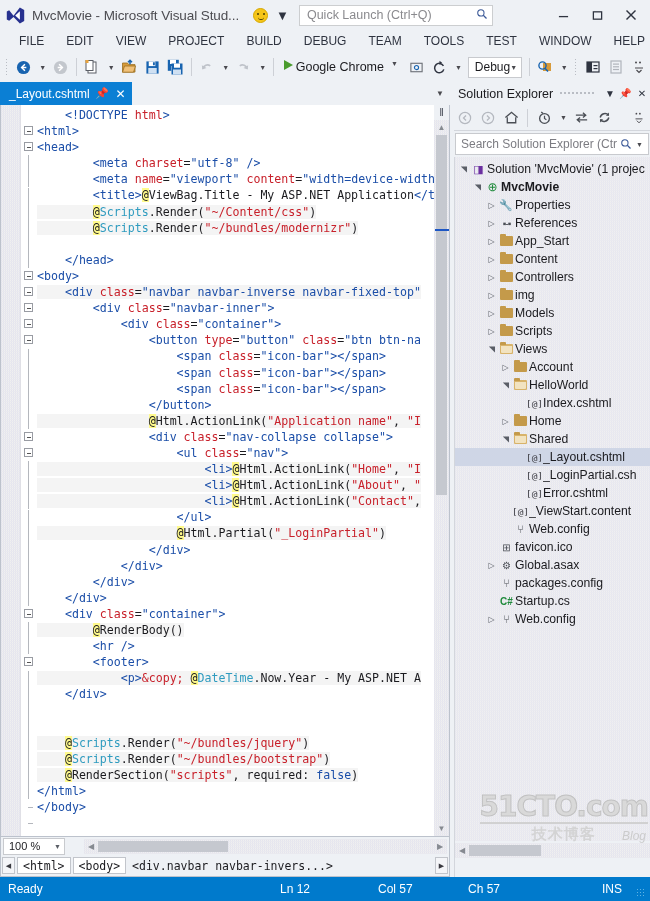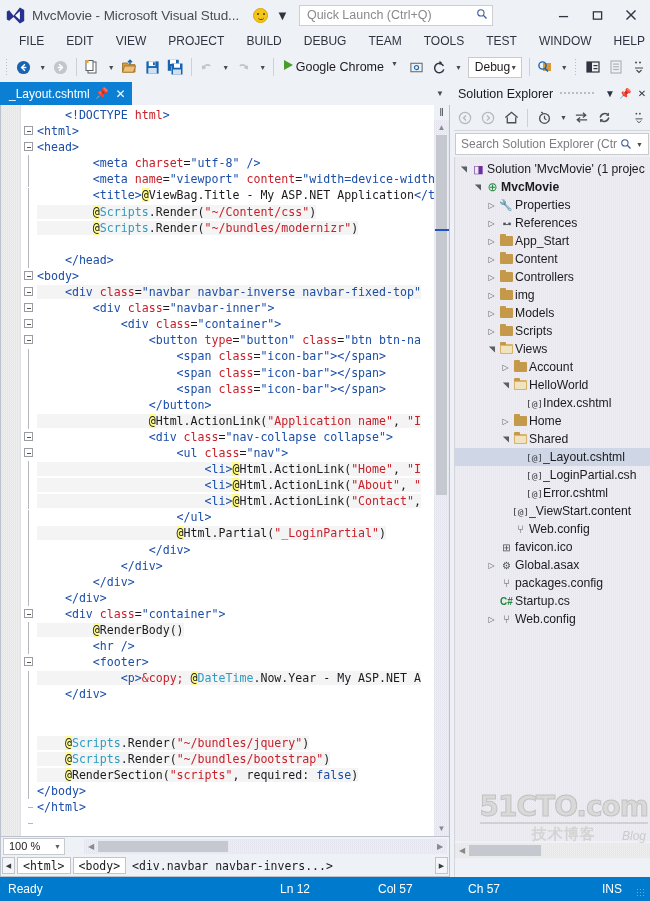--- a/index.html
+++ b/index.html
@@ -740,22 +740,22 @@
             <div class="code-line"><span class="hl"><span>        </span><span class="raz">@</span><span class="txt">RenderBody()</span></span></div>
             <div class="code-line"><span><span>        </span><span class="tag">&lt;hr /&gt;</span></span></div>
             <div class="code-line"><span><span>        </span><span class="tag">&lt;footer&gt;</span></span></div>
             <div class="code-line"><span class="hl"><span>            </span><span class="tag">&lt;p&gt;</span><span class="ent">&amp;copy;</span><span class="txt"> </span><span class="raz">@</span><span class="cls">DateTime</span><span class="txt">.Now.Year - My ASP.NET A</span></span></div>
             <div class="code-line"><span><span>    </span><span class="tag">&lt;/div&gt;</span></span></div>
             <div class="code-line"><span><span></span></span></div>
             <div class="code-line"><span><span></span></span></div>
             <div class="code-line"><span class="hl"><span>    </span><span class="raz">@</span><span class="cls">Scripts</span><span class="txt">.Render(</span><span class="str">"~/bundles/jquery"</span><span class="txt">)</span></span></div>
             <div class="code-line"><span class="hl"><span>    </span><span class="raz">@</span><span class="cls">Scripts</span><span class="txt">.Render(</span><span class="str">"~/bundles/bootstrap"</span><span class="txt">)</span></span></div>
             <div class="code-line"><span class="hl"><span>    </span><span class="raz">@</span><span class="txt">RenderSection(</span><span class="str">"scripts"</span><span class="txt">, required: </span><span class="kw">false</span><span class="txt">)</span></span></div>
+            <div class="code-line"><span><span></span><span class="tag">&lt;/html&gt;</span></span></div>
             <div class="code-line"><span><span></span><span class="tag">&lt;/body&gt;</span></span></div>
-            <div class="code-line"><span><span></span><span class="tag">&lt;/html&gt;</span></span></div>
           </div>
         <div class="ed-vscroll">
           <div class="split-grip">‖</div>
           <div class="sb-arrow">▲</div>
           <div class="sb-thumb" style="height:360px;margin-top:0"></div>
           <div class="blue-mark" style="top:124px"></div>
           <div style="flex:1"></div>
           <div class="sb-arrow">▼</div>
         </div>
       </div>

